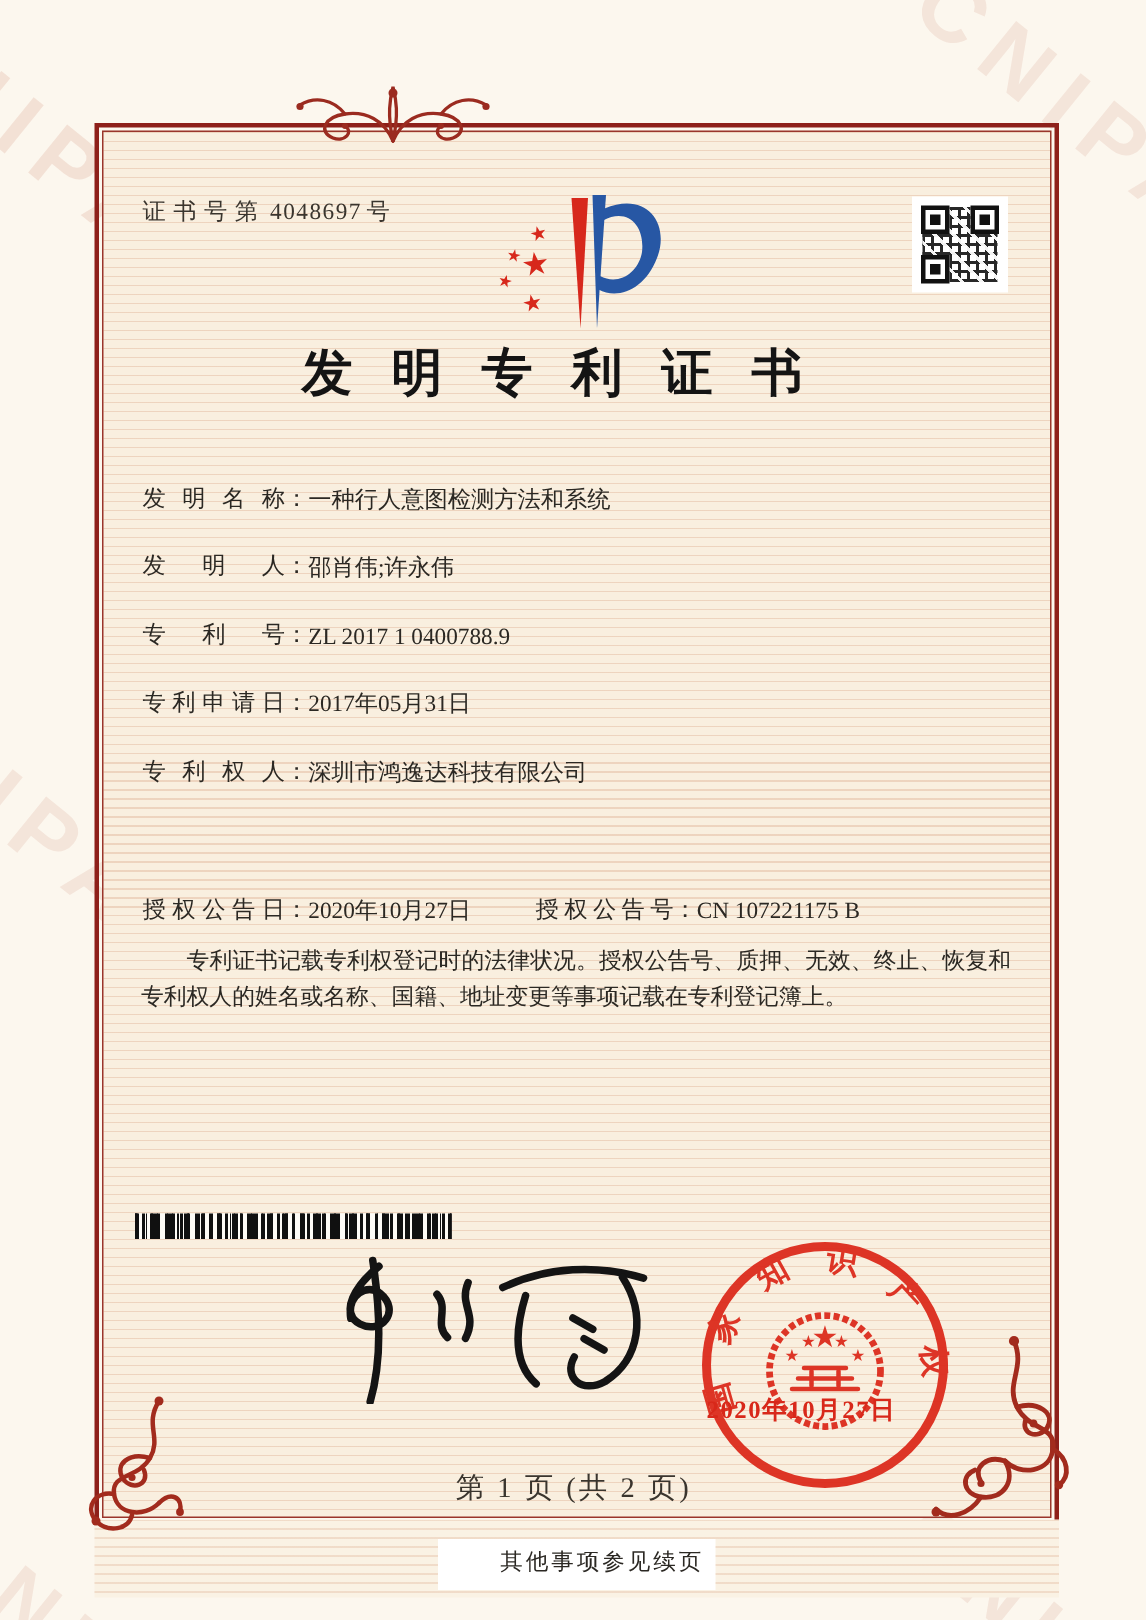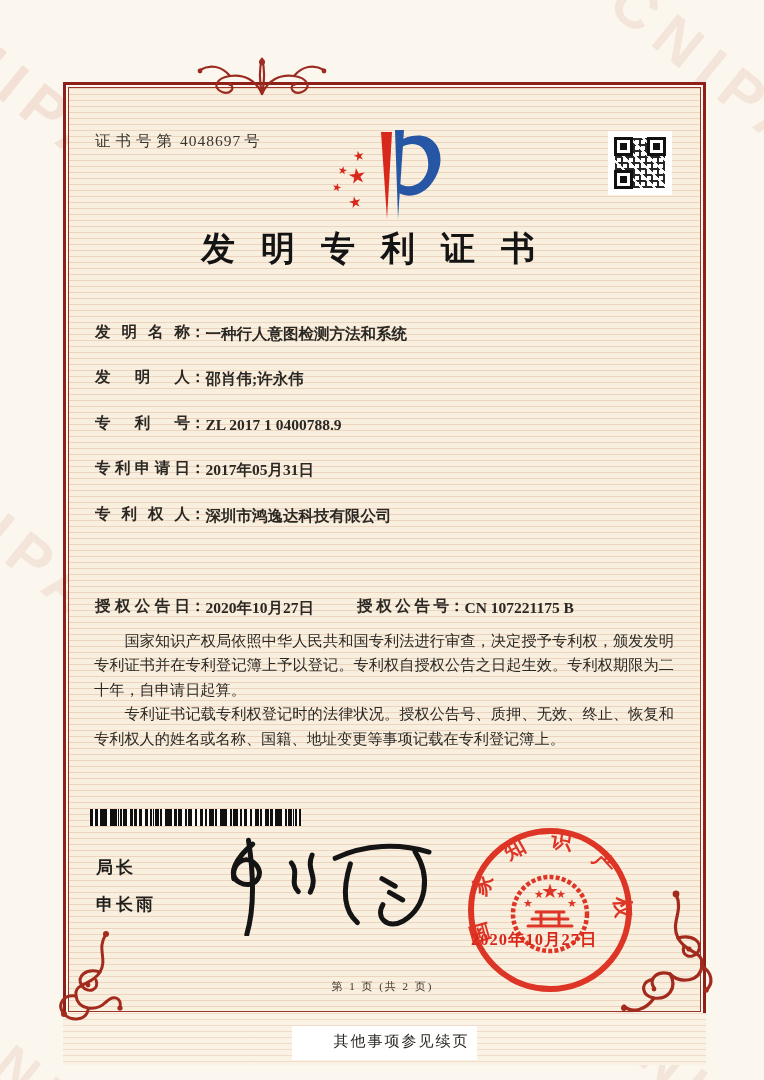--- a/index.html
+++ b/index.html
@@ -32,42 +32,42 @@
   .qr-noise{position:absolute;inset:3px;opacity:.92;
       background:
         repeating-linear-gradient(45deg, rgba(255,255,255,0.95) 0 2px, rgba(0,0,0,0) 2px 9px),
         repeating-linear-gradient(90deg,#161616 0 2px, rgba(0,0,0,0) 2px 6px),
         repeating-linear-gradient(0deg,#161616 0 2px, rgba(0,0,0,0) 2px 6px);}
   .fp{position:absolute;width:13px;height:13px;border:3px solid #111;background:#fff;}
   .fp:after{content:"";position:absolute;left:3px;top:3px;width:7px;height:7px;background:#111;}
   .fp.tl{left:2px;top:2px;} .fp.tr{right:2px;top:2px;} .fp.bl{left:2px;bottom:2px;}
   .title{position:absolute;left:63px;top:226px;width:610px;text-align:center;font-size:34px;
       font-weight:bold;color:#141414;letter-spacing:26px;text-indent:26px;}
-  .row{position:absolute;left:95px;width:600px;font-size:15.5px;color:#2b2823;font-weight:bold;}
+  .row{position:absolute;left:95px;width:600px;font-size:15.5px;color:#2b2823;}
   .lab{display:inline-block;width:95px;text-align:justify;text-align-last:justify;vertical-align:top;}
   .colon{vertical-align:top;}
   .val{display:inline-block;vertical-align:top;max-width:462px;line-height:24px;}
   .pair2{position:absolute;left:262px;top:0;white-space:nowrap;}
   .paras{position:absolute;left:94px;top:629px;width:580px;font-size:15.2px;line-height:24.4px;
       text-align:justify;color:#2b2823;}
   .paras p{margin:0;text-indent:2em;}
   .barcode{position:absolute;left:90px;top:809px;width:211px;height:17px;
       background:
         repeating-linear-gradient(90deg,#101010 0 2px, rgba(0,0,0,0) 2px 5px),
         repeating-linear-gradient(90deg,#101010 0 1px, rgba(0,0,0,0) 1px 7px),
         repeating-linear-gradient(90deg,#101010 0 3px, rgba(0,0,0,0) 3px 11px),
         #fdfbf6;}
   .officer{position:absolute;left:96px;top:856px;font-family:"Liberation Sans","DejaVu Sans",sans-serif;
       font-weight:bold;font-size:17px;color:#22201d;letter-spacing:3px;}
   .officer div{margin-bottom:14px;}
   .sig{position:absolute;left:188px;top:828px;}
   .seal{position:absolute;left:462px;top:822px;width:176px;height:176px;opacity:.95;mix-blend-mode:multiply;}
   .seal-date{position:absolute;left:471px;top:929px;width:170px;font-size:16.5px;font-weight:bold;
       color:#d8281a;letter-spacing:1px;z-index:6;}
-  .pagenum{position:absolute;left:63px;top:979px;width:639px;text-align:center;font-size:11px;
+  .pagenum{position:absolute;left:63px;top:979px;width:639px;text-align:center;font-size:19px;
       color:#3a352e;letter-spacing:2px;}
   .footer-note{position:absolute;left:292px;top:1032px;width:219px;text-align:center;font-size:15px;
       color:#2b2823;letter-spacing:2px;z-index:6;}
 </style>
 </head>
 <body>
 
 <div class="page">
 
   <div class="wm" style="left:-58px;top:-18px;color:rgba(196,112,86,0.16);">CNIPA</div>
@@ -177,30 +177,25 @@
       <span class="lab">专利权人</span><span class="colon">：</span><span class="val">深圳市鸿逸达科技有限公司</span>
     </div>
     <div class="row" style="top:596px">
       <span class="lab">授权公告日</span><span class="colon">：</span><span class="val">2020年10月27日</span>
       <span class="pair2">
         <span class="lab" style="width:92px">授权公告号</span><span class="colon">：</span><span class="val">CN 107221175 B</span>
       </span>
     </div>
 
     <div class="paras">
-      <p>国家知识产权局依照中华人民共和国专利法进行审查，决定授予专利权，颁发发明专利证书并在专利登记簿上予以登记。专利权自授权公告之日起生效。专利权期限为二十年，自申请日起算。</p>
       <p>专利证书记载专利权登记时的法律状况。授权公告号、质押、无效、终止、恢复和专利权人的姓名或名称、国籍、地址变更等事项记载在专利登记簿上。</p>
     </div>
 
     <div class="barcode"></div>
 
-    <div class="officer">
-      <div>局长</div>
-      <div>申长雨</div>
-    </div>
 
     <svg class="sig" width="256" height="108" viewBox="0 0 256 108">
       <g fill="none" stroke="#141414" stroke-width="5" stroke-linecap="round" transform="rotate(-2 128 54)">
         <path d="M66,14 C50,26 38,44 52,52 C66,60 80,44 66,32 C58,25 44,32 46,48"></path>
         <path d="M62,10 C65,36 67,74 57,104"></path>
         <path d="M104,34 C112,44 101,54 110,63"></path>
         <path d="M125,27 C118,42 131,48 122,64"></path>
         <path d="M148,31 C178,18 212,18 242,28"></path>
         <path d="M163,37 C155,60 153,82 168,96"></path>
         <path d="M228,27 C243,52 238,82 214,96 C198,104 186,92 194,79"></path>

